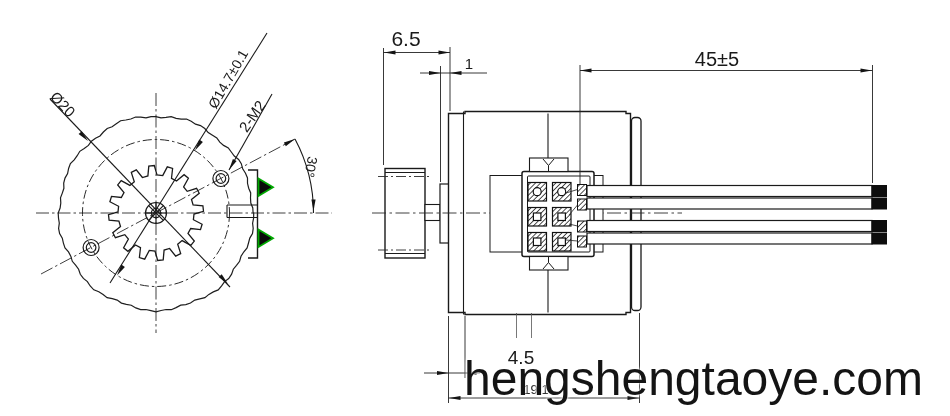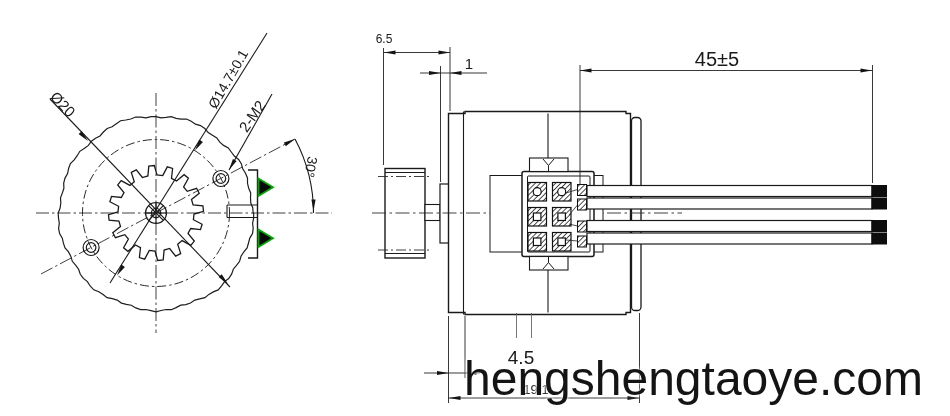--- a/index.html
+++ b/index.html
@@ -193,21 +193,21 @@
         <polygon points="465,373 476.5,375.1 476.5,370.9"></polygon>
         <polygon points="449,398 460.5,400.1 460.5,395.9"></polygon>
         <polygon points="639,398 627.5,395.9 627.5,400.1"></polygon>
       </g>
 </svg>
 
 <span class="dim-label" style="left:63px;top:104px;font-size:15px;transform:translate(-50%,-50%) rotate(47deg);">Ø20</span>
 <span class="dim-label" style="left:228px;top:79px;font-size:14px;transform:translate(-50%,-50%) rotate(-60deg);">Ø14.7±0.1</span>
 <span class="dim-label" style="left:252px;top:116px;font-size:15px;transform:translate(-50%,-50%) rotate(-55deg);">2-M2</span>
 <span class="dim-label" style="left:311px;top:167px;font-size:14px;transform:translate(-50%,-50%) rotate(100deg);">30°</span>
-<span class="dim-label" style="left:384px;top:39px;font-size:12px;">6.5</span>
+<span class="dim-label" style="left:406px;top:39px;font-size:21px;">6.5</span>
 <span class="dim-label" style="left:469px;top:63px;font-size:15px;">1</span>
 <span class="dim-label" style="left:717px;top:59px;font-size:20px;">45±5</span>
 <span class="dim-label" style="left:489px;top:358px;font-size:19px;margin-left:32px;">4.5</span>
 <span class="dim-label" style="left:536px;top:389px;font-size:13px;">19.1</span>
 
 <div id="watermark">hengshengtaoye.com</div>
 
 </div>
 
 </body></html>

